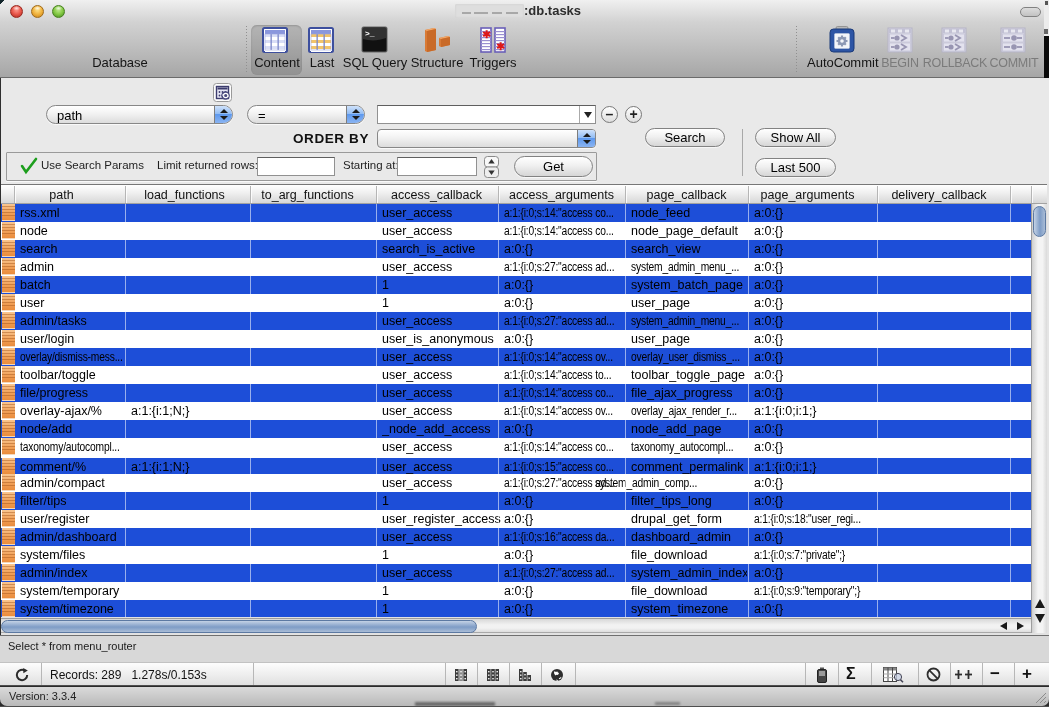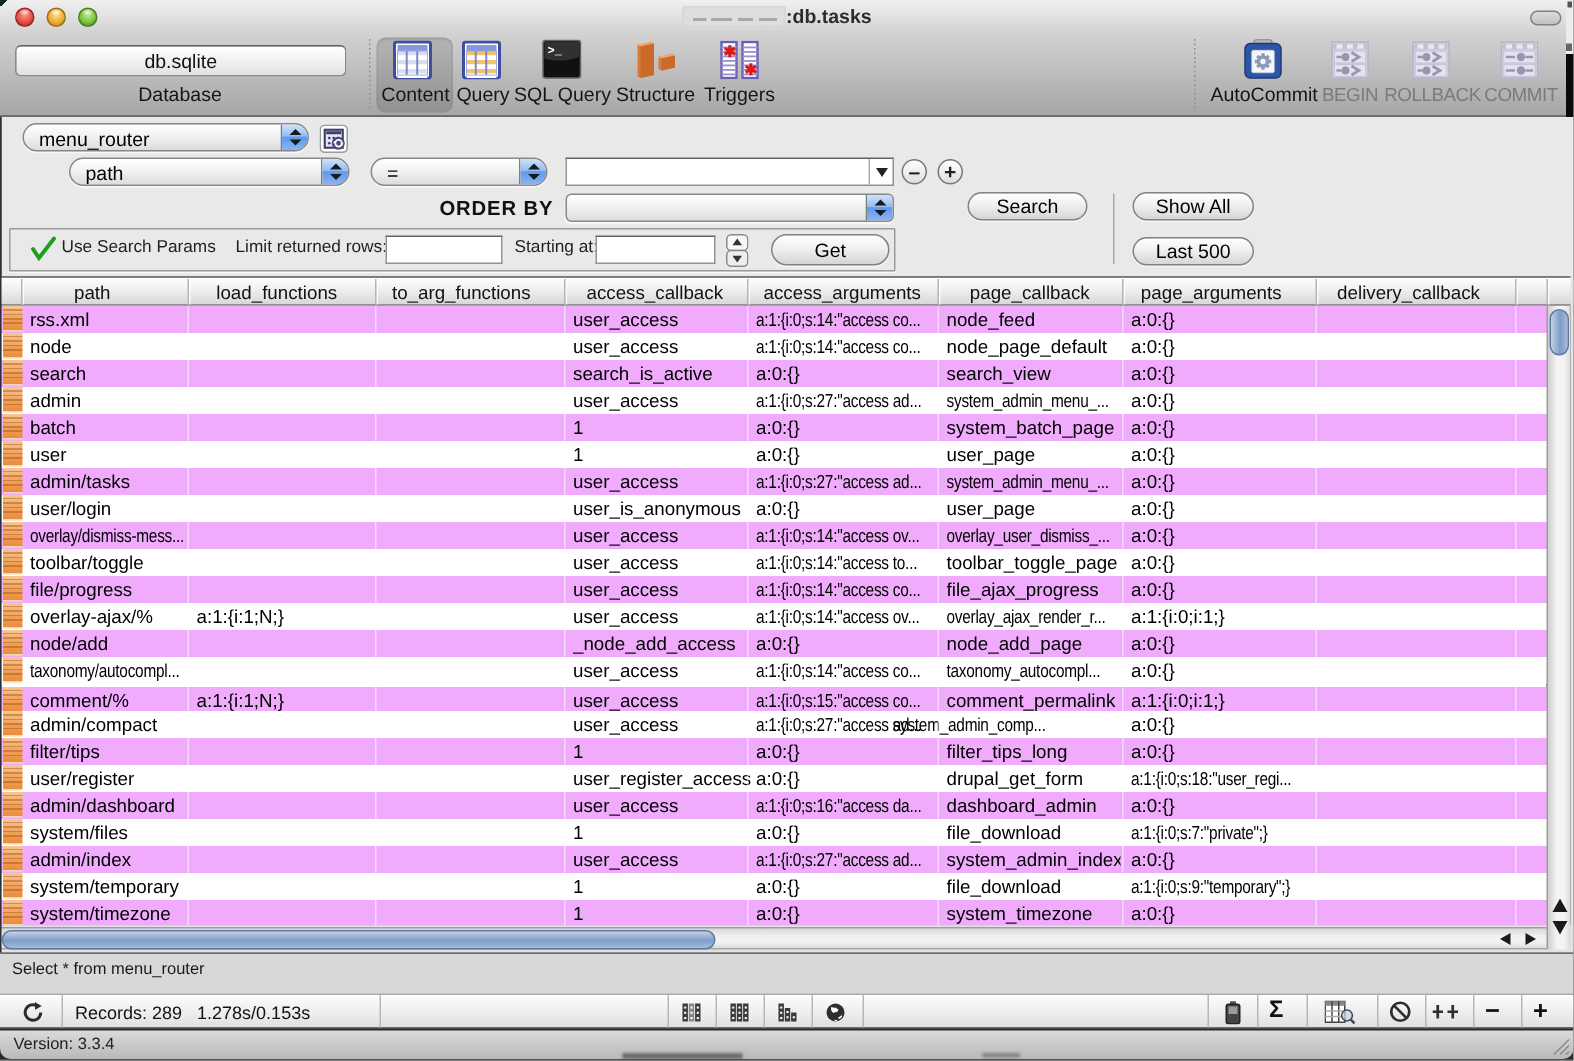--- a/index.html
+++ b/index.html
@@ -38,21 +38,21 @@
 .circ{position:absolute;top:106px;width:17px;height:17px;border-radius:50%;border:1px solid #787878;background:linear-gradient(#fff,#dedede);font-size:14px;font-weight:bold;color:#222;text-align:center;line-height:14px}
 #grpbox{position:absolute;left:5px;top:74px;width:591px;height:29px;border:1px solid #9a9a9a;border-radius:1px;box-shadow:0 1px 0 rgba(255,255,255,.7)}
 .slab{position:absolute;font-size:11.5px;color:#1f1f1f;white-space:nowrap}
 #vsep{position:absolute;left:741px;top:129px;width:1px;height:47px;background:#a8a8a8}
 
 #thead{position:absolute;left:0;top:184px;width:1049px;height:20px;background:linear-gradient(#ffffff,#efefef 45%,#d7d7d7);border-top:1px solid #777;border-bottom:1px solid #a2a2a2}
 .hc{position:absolute;top:3px;font-size:12.5px;color:#111;text-align:center;white-space:nowrap}
 .hsep{position:absolute;top:1px;height:17px;width:1px;background:#b5b5b5;box-shadow:1px 0 0 rgba(255,255,255,.8)}
 #tbody{position:absolute;left:0;top:204px;width:1031px;height:414px;background:#fff;border-left:1px solid #555}
 .row{position:absolute;left:0;width:1031px;height:18px}
-.rb{background:#f0abfc}
+.rb{background:#1d4ed8}
 .rw{background:#fff}
 .row .ct{position:absolute;top:0;height:18px;overflow:hidden;font-size:12.5px;color:#000;line-height:18px;white-space:nowrap}
 .cnd{display:inline-block;transform:scaleX(.82);transform-origin:0 50%;letter-spacing:-0.2px}
 .mk{position:absolute;left:1px;top:0;width:13px;height:17px;background:linear-gradient(#f9c690,#f09e55 60%,#ea8c3c);border-bottom:1px solid #f5d8ba}
 .mk::after{content:"";position:absolute;left:0;top:2px;width:13px;height:10px;background:repeating-linear-gradient(rgba(155,75,18,.42) 0 1px,transparent 1px 3px)}
 .gline{position:absolute;top:204px;height:414px;width:1px;background:rgba(255,255,255,.55)}
 
 #vsb{position:absolute;z-index:3;left:1031px;top:204px;width:16px;height:429px;background:linear-gradient(90deg,#cfcfcf,#f4f4f4 40%,#f4f4f4 70%,#dadada);border-left:1px solid #9d9d9d}
 #vsb .thumb{position:absolute;left:1px;top:2px;width:13px;height:31px;border-radius:7px;background:linear-gradient(90deg,#c4d2e5,#7e9cc6 55%,#a9bcd6);border:1px solid #5c79a2}
 #vright{position:absolute;left:1047px;top:184px;width:2px;height:449px;background:#e4e4e4}
@@ -74,21 +74,20 @@
     <div id="tl2"></div>
     <div id="tl3"></div>
  <div id="tredact">
       <span style="position:absolute;left:7px;top:8px;width:9px;height:1.5px;background:#a8a8a8"></span>
       <span style="position:absolute;left:19px;top:8px;width:14px;height:1.5px;background:#a8a8a8"></span>
       <span style="position:absolute;left:37px;top:8px;width:10px;height:1.5px;background:#a8a8a8"></span>
       <span style="position:absolute;left:51px;top:8px;width:12px;height:1.5px;background:#a8a8a8"></span>
     </div>
     <div id="title">:db.tasks</div>
  <div id="lozenge"></div>
- <div class="tbfield">db.sqlite</div>
  <div class="tblab" style="left:78px;width:84px">Database</div>
  <div class="dotsep" style="left:246px"></div>
  <div id="selbg"></div>
  <svg class="icon" style="left:262px" width="26" height="26" viewBox="0 0 26 26">
 <rect x="1" y="1" width="24" height="24" rx="1.5" fill="#fff" stroke="#3d4f9e" stroke-width="2"></rect>
 <rect x="3" y="3" width="20" height="4" fill="#8a97dd"></rect>
       <rect x="3" y="7" width="20" height="3" fill="#d8ddf6"></rect>
       <rect x="3" y="10" width="20" height="3" fill="#ffffff"></rect>
       <rect x="3" y="13" width="20" height="3" fill="#d8ddf6"></rect>
       <rect x="3" y="16" width="20" height="3" fill="#ffffff"></rect>
@@ -213,44 +212,37 @@
         <circle cx="12" cy="0" r="2.8" fill="#9895b2"></circle>
         <line x1="15" y1="0" x2="20" y2="0" stroke="#9895b2" stroke-width="1.8"></line>
       </g>
       <g transform="translate(2,20)">
         <line x1="2" y1="0" x2="8" y2="0" stroke="#9895b2" stroke-width="1.8"></line>
         <circle cx="12" cy="0" r="2.8" fill="#9895b2"></circle>
         <line x1="15" y1="0" x2="20" y2="0" stroke="#9895b2" stroke-width="1.8"></line>
       </g>
     </svg>
  <div class="tblab" style="left:252px;width:50px">Content</div>
- <div class="tblab" style="left:303px;width:38px">Query</div>
+ <div class="tblab" style="left:303px;width:38px">Last</div>
  <div class="tblab" style="left:342px;width:66px">SQL Query</div>
  <div class="tblab" style="left:407px;width:60px">Structure</div>
  <div class="tblab" style="left:468px;width:50px">Triggers</div>
  <div class="dotsep" style="left:796px"></div>
  <div class="tblab" style="left:807px;width:70px">AutoCommit</div>
  <div class="tblab dis" style="left:878px;width:44px">BEGIN</div>
  <div class="tblab dis" style="left:919px;width:72px">ROLLBACK</div>
  <div class="tblab dis" style="left:986px;width:56px">COMMIT</div>
 </div>
 <div id="tr1">
     <span style="position:absolute;left:1px;top:1px;width:3px;height:4px;background:#555"></span>
     <span style="position:absolute;left:0px;top:29px;width:4px;height:5px;background:#666"></span>
   </div>
 <div id="tr2"></div>
 <div id="notch"></div>
 <div id="filters">
- <div class="pop" style="left:14px;top:4px;width:191px">
-      <span class="txt">menu_router</span>
-      <span class="cap">
-        <span class="arr up"></span>
-        <span class="arr dn"></span>
-      </span>
-    </div>
  <svg class="abs" style="left:212px;top:5px" width="19" height="19" viewBox="0 0 19 19">
 <rect x="0.5" y="0.5" width="18" height="18" rx="3" fill="#fdfdfd" stroke="#9a9a9a"></rect>
 <rect x="3.5" y="3.5" width="12" height="12" fill="#e6e6f4" stroke="#3c3c6e" stroke-width="1.4"></rect>
 <rect x="4.5" y="4.5" width="10" height="2" fill="#3c3c6e"></rect>
 <circle cx="6.5" cy="9" r="0.9" fill="#3c3c6e"></circle>
       <circle cx="9.5" cy="9" r="0.9" fill="#3c3c6e"></circle>
       <circle cx="12.5" cy="9" r="0.9" fill="#3c3c6e"></circle>
 <circle cx="6.5" cy="12.5" r="0.9" fill="#3c3c6e"></circle>
       <circle cx="9.5" cy="12.5" r="0.9" fill="#3c3c6e"></circle>
 <circle cx="12.5" cy="12.5" r="4.3" fill="#4a4a7e"></circle>

